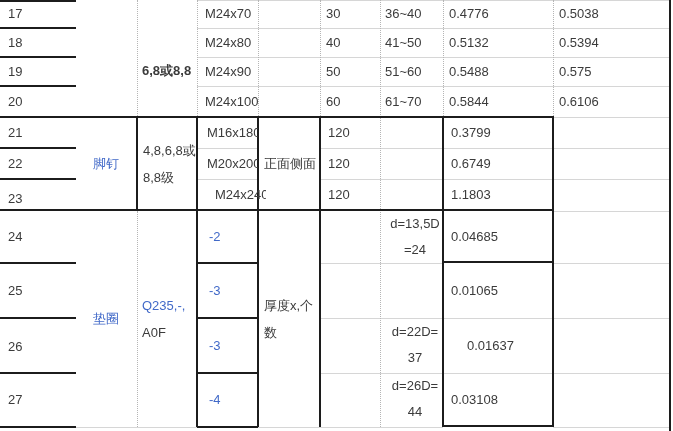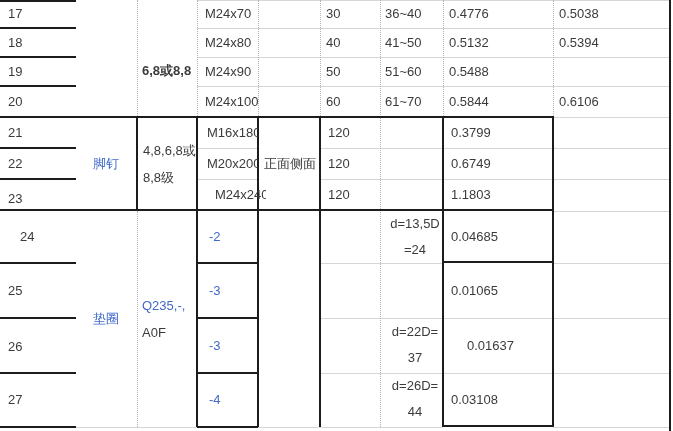--- a/index.html
+++ b/index.html
@@ -91,20 +91,21 @@
   <div class="c" style="left:320px;top:28px;width:54px;height:28px;padding-left:6px">40</div>
   <div class="c" style="left:380px;top:28px;width:58px;height:28px;padding-left:5px">41~50</div>
   <div class="c" style="left:443px;top:28px;width:104px;height:28px;padding-left:6px">0.5132</div>
   <div class="c" style="left:553px;top:28px;width:112px;height:28px;padding-left:6px">0.5394</div>
 
   <div class="c" style="left:0;top:57px;width:68px;height:28px;padding-left:8px">19</div>
   <div class="c" style="left:197px;top:57px;width:53px;height:28px;padding-left:8px">M24x90</div>
   <div class="c" style="left:320px;top:57px;width:54px;height:28px;padding-left:6px">50</div>
   <div class="c" style="left:380px;top:57px;width:58px;height:28px;padding-left:5px">51~60</div>
   <div class="c" style="left:443px;top:57px;width:104px;height:28px;padding-left:6px">0.5488</div>
+  <div class="c" style="left:553px;top:57px;width:112px;height:28px;padding-left:6px">0.575</div>
 
   <div class="c" style="left:0;top:86px;width:68px;height:30px;padding-left:8px">20</div>
   <div class="c" style="left:197px;top:86px;width:53px;height:30px;padding-left:8px">M24x100</div>
   <div class="c" style="left:320px;top:86px;width:54px;height:30px;padding-left:6px">60</div>
   <div class="c" style="left:380px;top:86px;width:58px;height:30px;padding-left:5px">61~70</div>
   <div class="c" style="left:443px;top:86px;width:104px;height:30px;padding-left:6px">0.5844</div>
   <div class="c" style="left:553px;top:86px;width:112px;height:30px;padding-left:6px">0.6106</div>
 
   <div class="c blk" style="left:137px;top:0;width:55px;height:112px;padding:3px 0 0 5px;line-height:27px;display:block">
     <div>6,8或8,8</div>
@@ -126,21 +127,21 @@
   <div class="c" style="left:322px;top:179px;width:52px;height:30px;padding-left:6px">120</div>
   <div class="c" style="left:445px;top:179px;width:102px;height:30px;padding-left:6px">1.1803</div>
 
   <div class="c blue" style="left:76px;top:117px;width:60px;height:93px;justify-content:center">脚钉</div>
   <div class="c two" style="left:140px;top:117px;width:54px;height:93px;padding-left:3px">
     <div>4,8,6,8或</div>
     <div>8,8级</div>
   </div>
   <div class="c" style="left:259px;top:117px;width:57px;height:93px;padding-left:5px">正面侧面</div>
 
-  <div class="c" style="left:0;top:211px;width:68px;height:51px;padding-left:20px">24</div>
+  <div class="c" style="left:0;top:211px;width:68px;height:51px;padding-left:8px">24</div>
   <div class="c blue" style="left:199px;top:211px;width:48px;height:51px;padding-left:10px">-2</div>
   <div class="c two lh26" style="left:382px;top:211px;width:58px;height:51px;padding-left:4px">
     <div>d=13,5D</div>
     <div>=24</div>
   </div>
   <div class="c" style="left:445px;top:211px;width:102px;height:50px;padding-left:6px">0.04685</div>
 
   <div class="c" style="left:0;top:263px;width:68px;height:54px;padding-left:8px">25</div>
   <div class="c blue" style="left:199px;top:263px;width:48px;height:54px;padding-left:10px">-3</div>
   <div class="c" style="left:445px;top:263px;width:102px;height:54px;padding-left:6px">0.01065</div>
@@ -159,14 +160,18 @@
     <div>d=26D=</div>
     <div>44</div>
   </div>
   <div class="c" style="left:445px;top:373px;width:102px;height:52px;padding-left:6px">0.03108</div>
 
   <div class="c blue" style="left:76px;top:211px;width:60px;height:215px;justify-content:center">垫圈</div>
   <div class="c two" style="left:140px;top:211px;width:54px;height:215px;padding-left:2px">
     <div class="blue">Q235,-,</div>
     <div>A0F</div>
   </div>
+  <div class="c two" style="left:260px;top:211px;width:56px;height:215px;padding-left:4px">
+    <div>厚度x,个</div>
+    <div>数</div>
+  </div>
 
 </div>
 
 </body></html>

